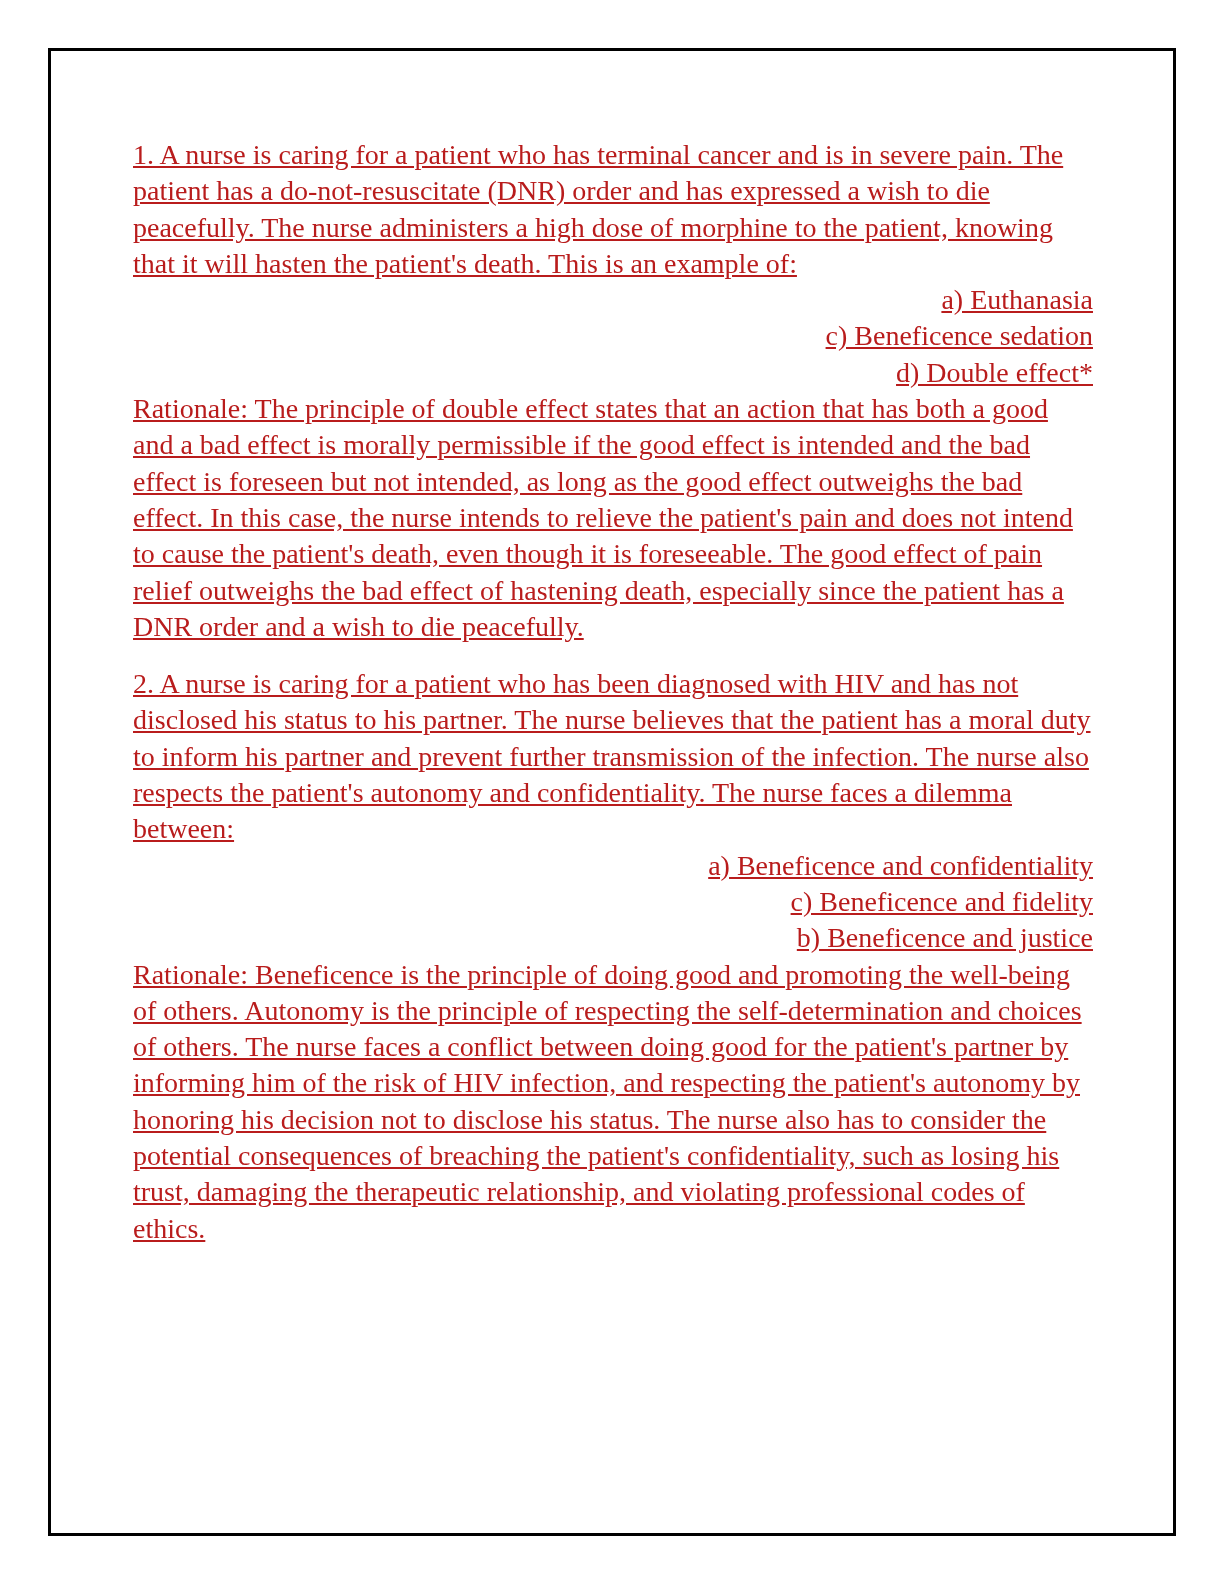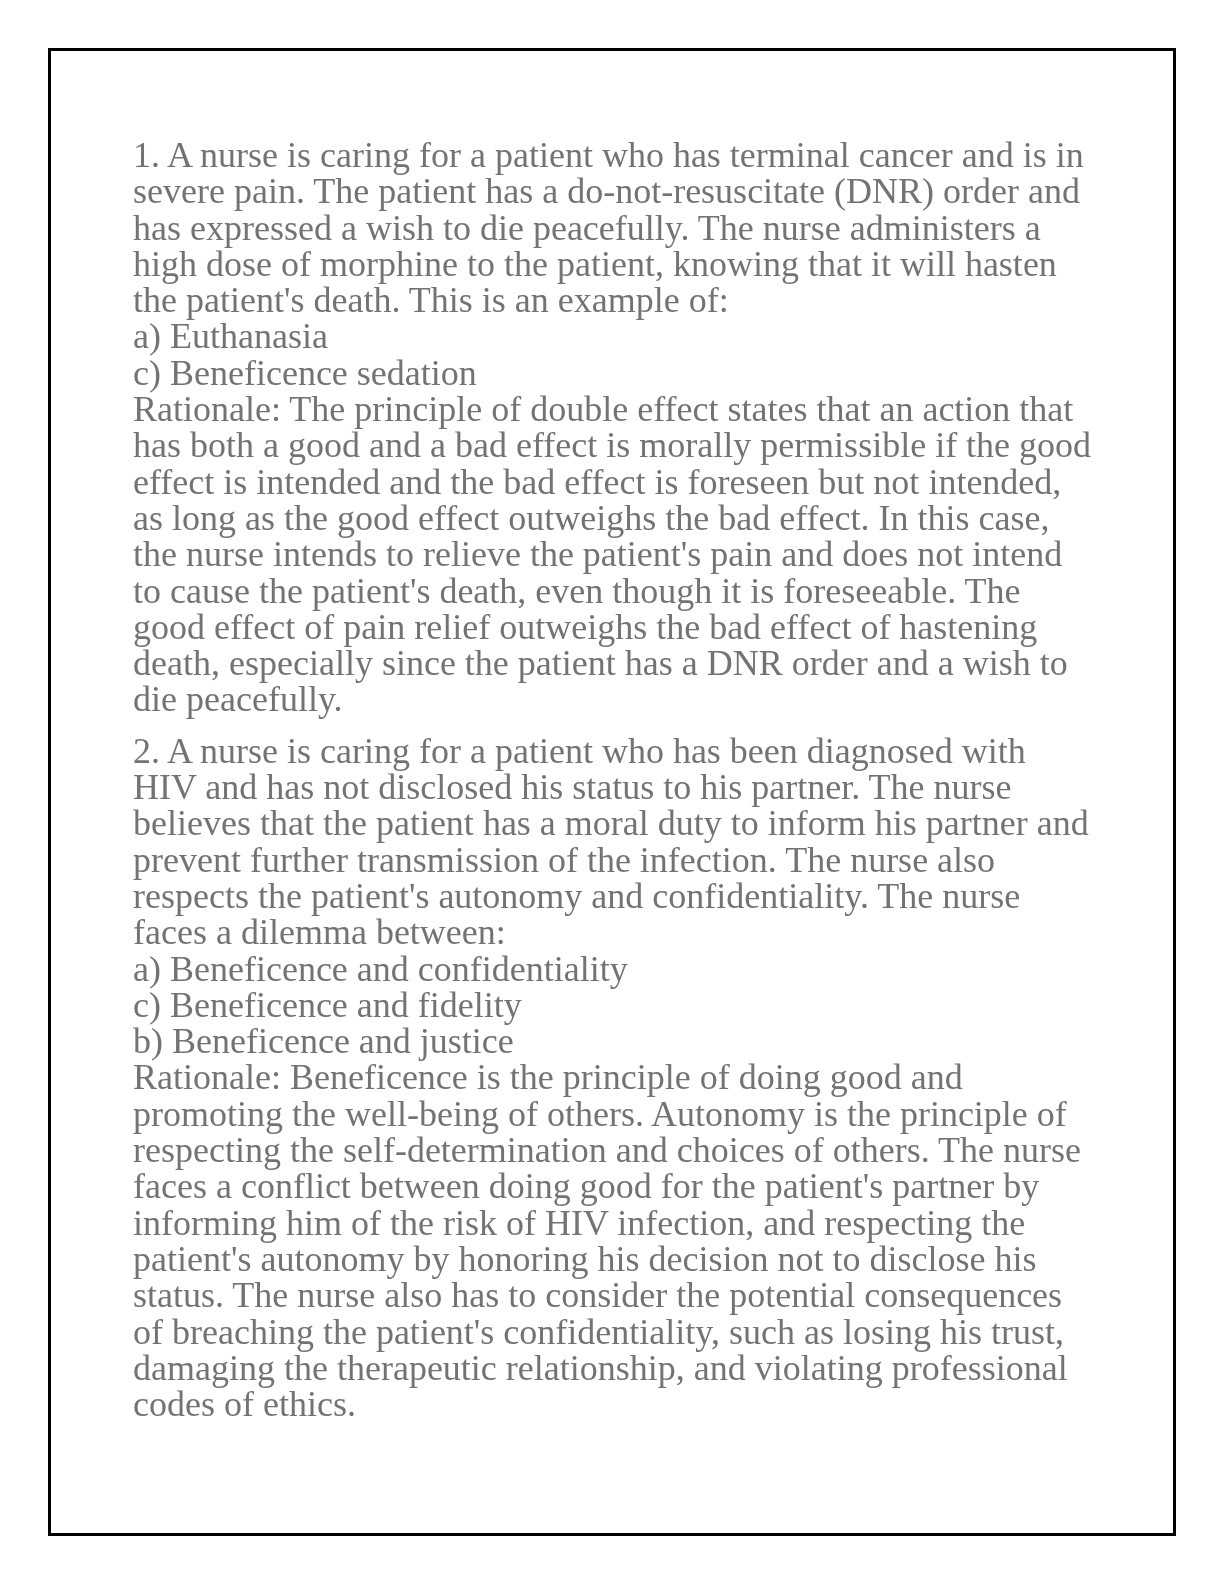--- a/index.html
+++ b/index.html
@@ -21,42 +21,44 @@
     height: 1482px;
     border: 3px solid #000000;
     box-sizing: content-box;
   }
   .content {
     position: absolute;
     left: 133px;
     top: 137px;
     width: 960px;
     font-family: "Liberation Serif", "DejaVu Serif", serif;
-    font-size: 36px;
+    font-size: 28px;
     line-height: 36.3px;
-    color: #737373;
+    color: #b91c1c;
+    text-decoration: underline;
   }
   .question-block { margin: 0; }
-  .question-block + .question-block { margin-top: 15px; }
+  .question-block + .question-block { margin-top: 21px; }
   .stem, .rationale { margin: 0; }
   .options { list-style: none; margin: 0; padding: 0; }
-  .options li { margin: 0; padding: 0; white-space: nowrap; }
+  .options li { margin: 0; padding: 0; white-space: nowrap; text-align: right; }
 </style>
 </head>
 <body>
 
 <div class="page-frame"></div>
 
 <div class="content">
 
   <section class="question-block">
     <p class="stem">1. A nurse is caring for a patient who has terminal cancer and is in severe pain. The patient has a do-not-resuscitate (DNR) order and has expressed a wish to die peacefully. The nurse administers a high dose of morphine to the patient, knowing that it will hasten the patient's death. This is an example of:</p>
     <ul class="options">
       <li>a) Euthanasia</li>
       <li>c) Beneficence sedation</li>
+      <li>d) Double effect*</li>
     </ul>
     <p class="rationale">Rationale: The principle of double effect states that an action that has both a good and a bad effect is morally permissible if the good effect is intended and the bad effect is foreseen but not intended, as long as the good effect outweighs the bad effect. In this case, the nurse intends to relieve the patient's pain and does not intend to cause the patient's death, even though it is foreseeable. The good effect of pain relief outweighs the bad effect of hastening death, especially since the patient has a DNR order and a wish to die peacefully.</p>
   </section>
 
   <section class="question-block">
     <p class="stem">2. A nurse is caring for a patient who has been diagnosed with HIV and has not disclosed his status to his partner. The nurse believes that the patient has a moral duty to inform his partner and prevent further transmission of the infection. The nurse also respects the patient's autonomy and confidentiality. The nurse faces a dilemma between:</p>
     <ul class="options">
       <li>a) Beneficence and confidentiality</li>
       <li>c) Beneficence and fidelity</li>
       <li>b) Beneficence and justice</li>

